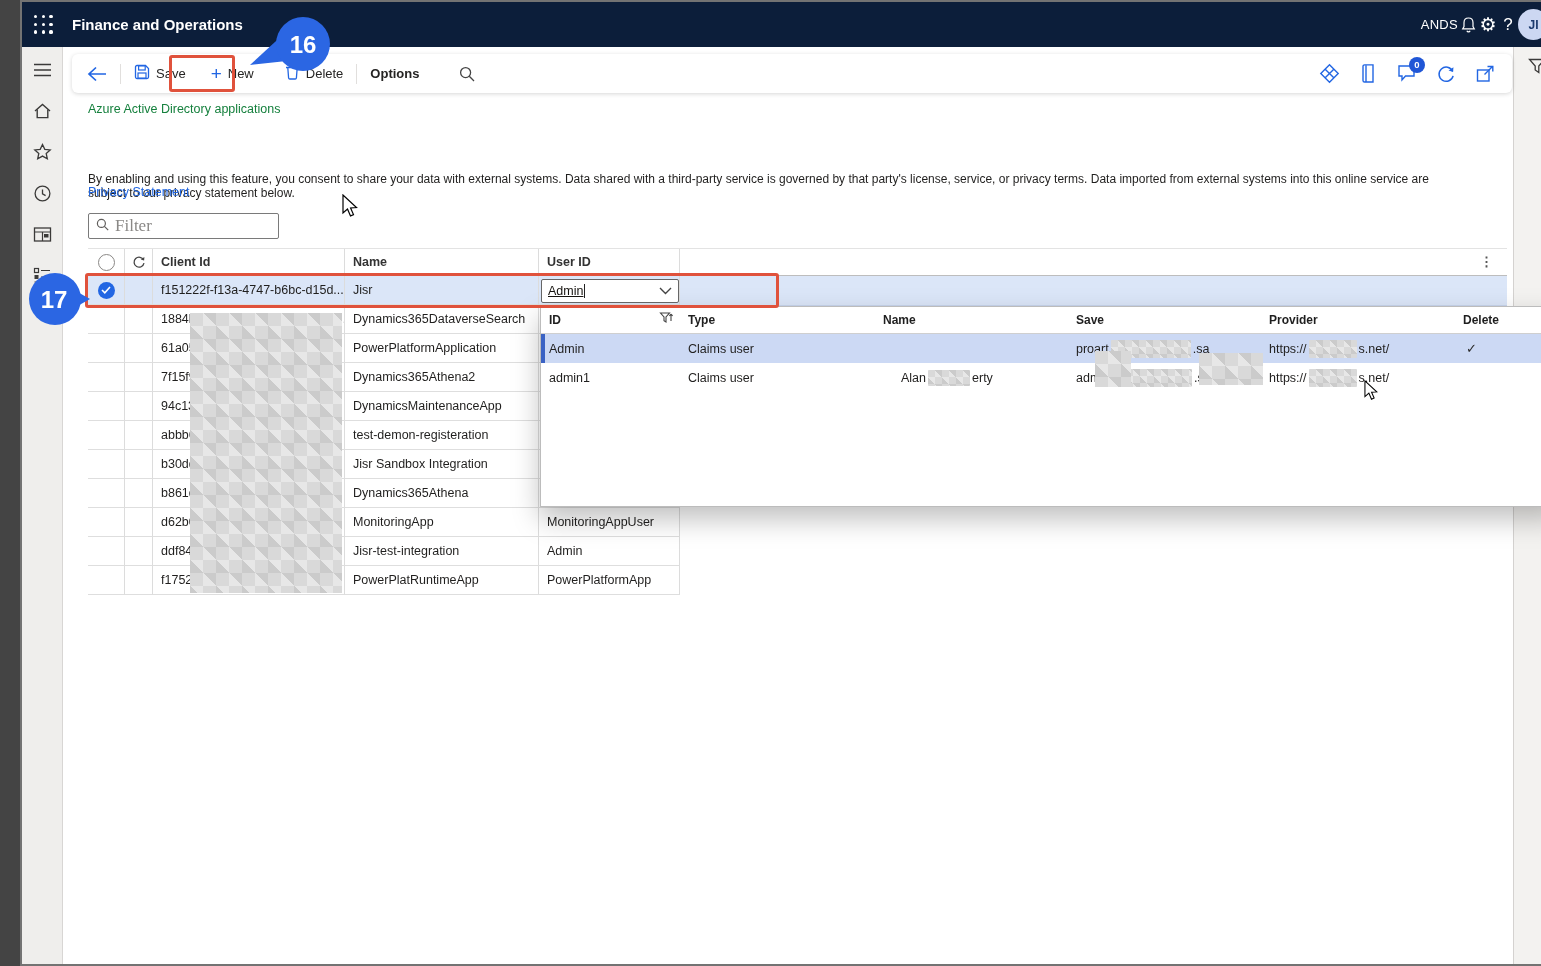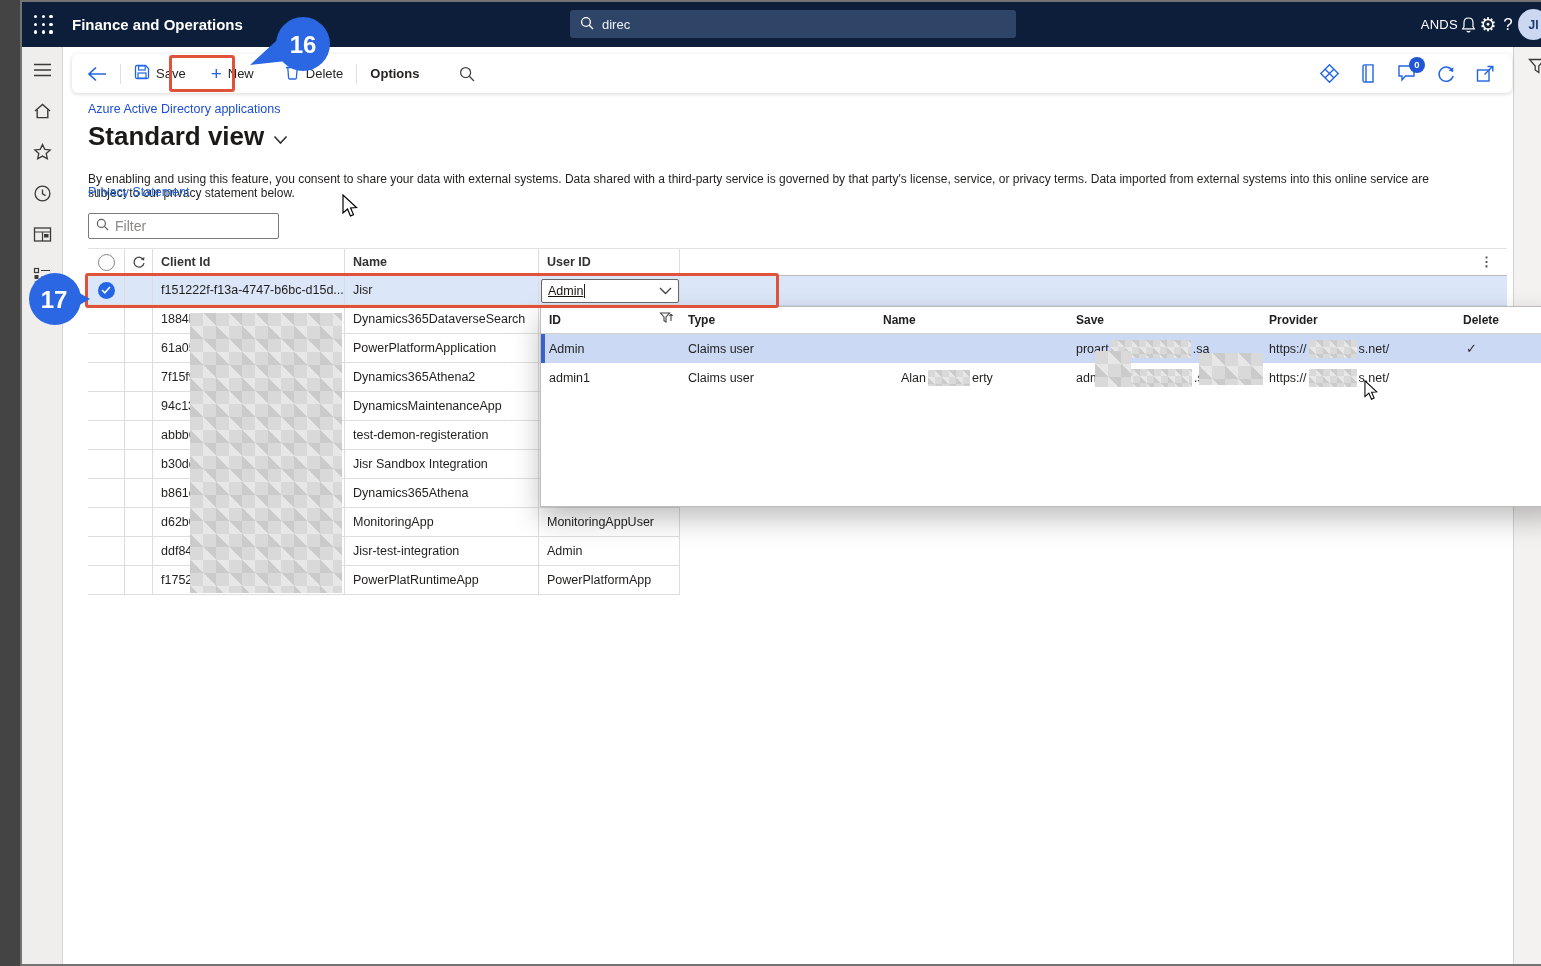--- a/index.html
+++ b/index.html
@@ -34,27 +34,27 @@
   .actionpane { position:absolute; left:50px; top:52px; width:1440px; height:39px; background:#fff; border-radius:6px;
     box-shadow:0 1px 4px rgba(0,0,0,.16); z-index:4; display:flex; align-items:center; }
   .ap-btn { display:flex; align-items:center; gap:6px; height:28px; padding:0 9px; font-size:13px; color:#252423; cursor:pointer; border-radius:3px; }
   .ap-sep { width:1px; height:20px; background:#e1dfdd; margin:0 4px; }
   .blue { color:#2266e3; }
   .ap-right { margin-left:auto; display:flex; align-items:center; gap:17px; padding-right:16px; }
   .ap-ico { width:22px; height:22px; position:relative; display:flex; align-items:center; justify-content:center; cursor:pointer; }
   .chat-badge { position:absolute; top:-6px; right:-7px; width:16px; height:16px; border-radius:50%; background:#2056d6; color:#fff;
     font-size:9.5px; display:flex; align-items:center; justify-content:center; font-weight:bold; }
   
-  .caption { position:absolute; left:66px; top:100px; font-size:12.5px; color:#1d4ed8; z-index:2; }
+  .caption { position:absolute; left:66px; top:100px; font-size:12.5px; color:#15803d; z-index:2; }
   .view-title { position:absolute; left:66px; top:119px; font-size:26px; font-weight:bold; color:#1b1a19; z-index:2; display:flex; align-items:center; gap:9px; cursor:pointer;}
   .disclaimer { position:absolute; left:66px; top:170px; width:1370px; font-size:12px; color:#201f1e; z-index:2; }
   .privacy-link { position:absolute; left:66px; top:183px; font-size:12.5px; color:#2166e0; cursor:pointer; z-index:2; }
   .filter-box { position:absolute; left:66px; top:211px; width:191px; height:26px; border:1px solid #7a7a7a; border-radius:2px; background:#fff;
     display:flex; align-items:center; padding:0 7px; gap:6px; z-index:2; }
-  .filter-box input { border:none; outline:none; width:100%; font-size:14px; font-family:Liberation Sans, sans-serif; color:#8b5cf6; background:transparent; }
+  .filter-box input { border:none; outline:none; width:100%; font-size:17px; font-family:Liberation Serif, serif; color:#8b5cf6; background:transparent; }
   .filter-box input::placeholder { color:#8a8886; }
   
   .grid-header { position:absolute; left:66px; top:246px; width:1419px; height:28px; border-top:1px solid #e3e3e3; border-bottom:1px solid #bdbdbd;
     display:flex; align-items:center; z-index:2; background:#fff; font-size:12.5px; font-weight:bold; color:#333; }
   .gc { height:100%; display:flex; align-items:center; padding:0 8px; overflow:hidden; white-space:nowrap; border-right:1px solid #dcdcdc; }
   .c-cb { width:37px; justify-content:center; padding:0; }
   .c-rf { width:28px; justify-content:center; padding:0; }
   .c-cid { width:192px; }
   .c-nm { width:194px; }
   .c-uid { width:141px; }
@@ -112,29 +112,20 @@
         <i></i>
         <i></i>
         <i></i>
         <i></i>
         <i></i>
         <i></i>
         <i></i>
         <i></i>
     </div>
     <div class="app-title">Finance and Operations</div>
-    <div class="tb-search">
-      <span>
-        <svg width="14" height="14" viewBox="0 0 14 14">
-            <circle cx="6" cy="6" r="4.4" fill="none" stroke="#fff" stroke-width="1.3"></circle>
-            <line x1="9.3" y1="9.3" x2="13" y2="13" stroke="#fff" stroke-width="1.3"></line>
-          </svg>
-      </span>
-      <span>direc</span>
-    </div>
     <div class="tb-right">
       <span class="env-name">ANDS</span>
       <span class="tb-ico">
         <svg width="17" height="18" viewBox="0 0 17 18">
             <path d="M8.5 2 C5.6 2 4 4.2 4 6.8 V10.5 L2.7 12.8 H14.3 L13 10.5 V6.8 C13 4.2 11.4 2 8.5 2 Z" fill="none" stroke="#fff" stroke-width="1.2"></path>
             <path d="M6.9 14.8 a1.7 1.7 0 0 0 3.2 0" fill="none" stroke="#fff" stroke-width="1.2"></path>
           </svg>
       </span>
       <span class="tb-ico" style="font-size:19px;">⚙</span>
       <span class="tb-ico" style="font-size:17px;">?</span>
@@ -255,28 +246,20 @@
       <span class="ap-ico">
         <svg width="19" height="18" viewBox="0 0 19 18">
             <rect x="1.5" y="5" width="11.5" height="11" fill="none" stroke="#2266e3" stroke-width="1.4"></rect>
             <path d="M8.5 9.5 L16.5 1.5 M11.5 1.5 H16.8 V6.5" fill="none" stroke="#2266e3" stroke-width="1.4"></path>
           </svg>
       </span>
     </span>
   </div>
 
   <div class="caption">Azure Active Directory applications</div>
-  <div class="view-title">
-    <span>Standard view</span>
-    <span>
-      <svg width="15" height="10" viewBox="0 0 15 10">
-          <path d="M1.5 1.5 L7.5 8 L13.5 1.5" fill="none" stroke="#333" stroke-width="1.6"></path>
-        </svg>
-    </span>
-  </div>
   <div class="disclaimer">By enabling and using this feature, you consent to share your data with external systems. Data shared with a third-party service is governed by that party's license, service, or privacy terms. Data imported from external systems into this online service are subject to our privacy statement below.</div>
   <a class="privacy-link">Privacy Statement</a>
 
   <div class="filter-box">
     <span>
       <svg width="13" height="13" viewBox="0 0 13 13">
           <circle cx="5.4" cy="5.4" r="4" fill="none" stroke="#605e5c" stroke-width="1.2"></circle>
           <line x1="8.4" y1="8.4" x2="12.2" y2="12.2" stroke="#605e5c" stroke-width="1.2"></line>
         </svg>
     </span>

